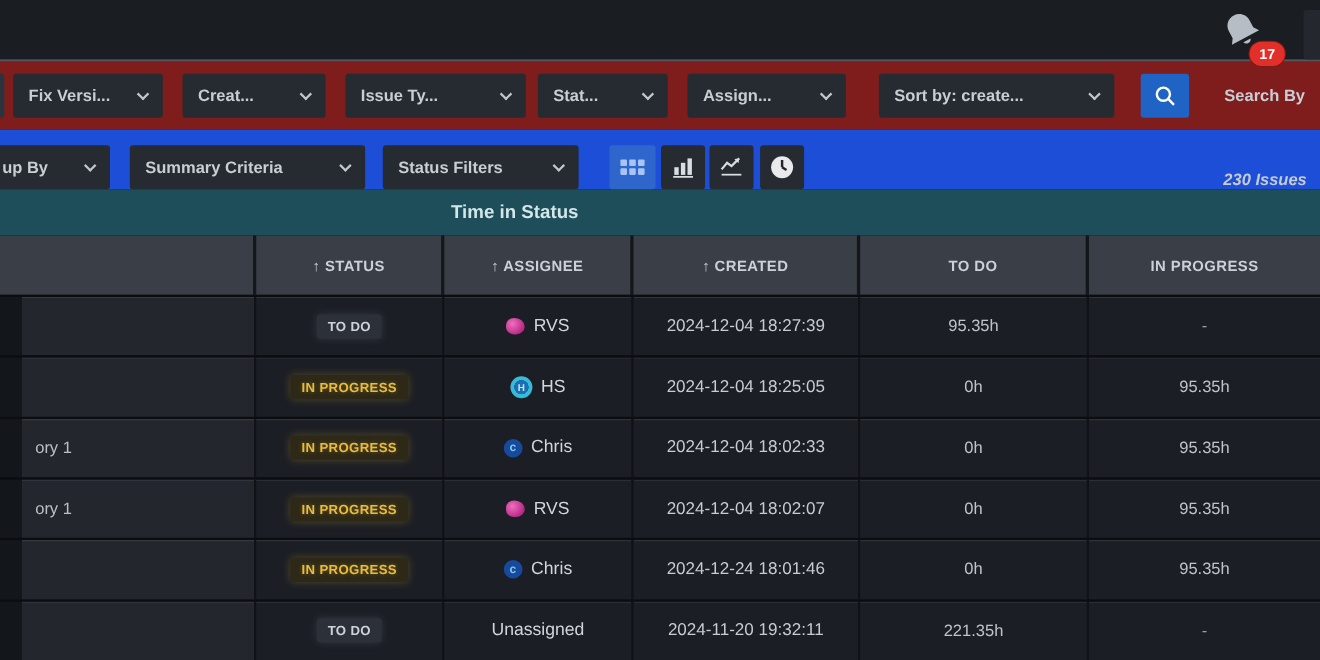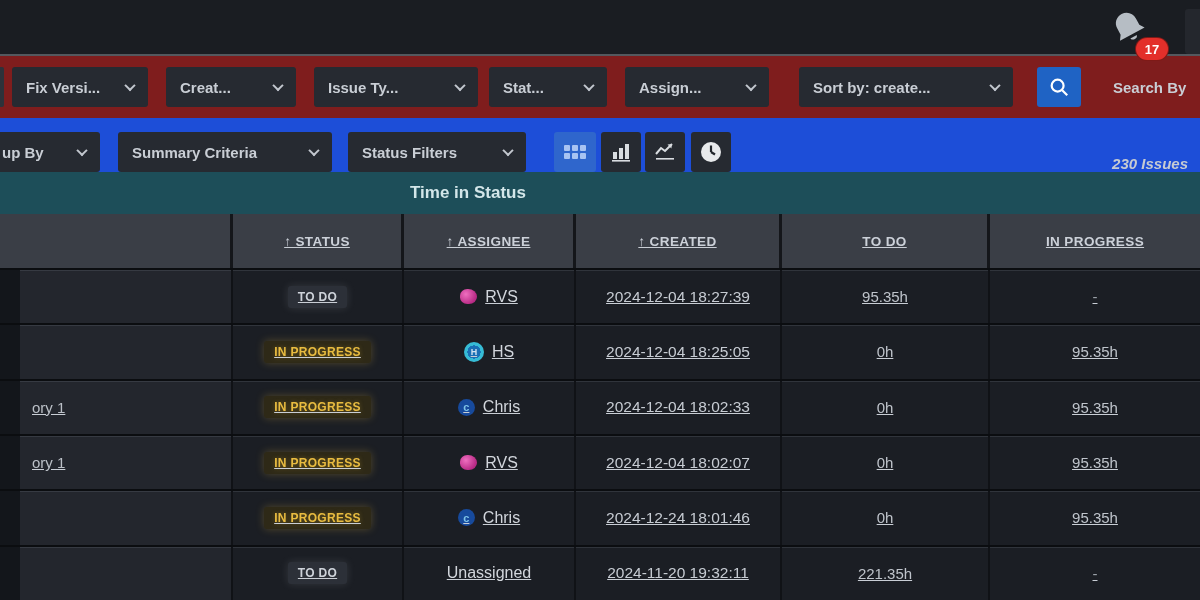--- a/index.html
+++ b/index.html
@@ -35,21 +35,21 @@
   .grid-glyph span { background:#a8c4f2; border-radius:1px; }
   .spacer { flex:1; }
   .issues-count { margin-right:12px; font-size:15px; font-weight:bold; color:#c6cbd2;font-style:italic; }
 
   
   .report-title-bar { height:42px; background:#1d4e59; display:flex; align-items:center; padding-left:410px; }
   .report-title { font-size:17px; font-weight:bold; color:#d3e6e9; }
 
   
   .tbl { display:flex; flex-direction:column; height:386px; }
-  .trow { display:grid; grid-template-columns:233px 171px 172px 206px 208px 1fr;text-decoration:underline; }
+  .trow { display:grid; grid-template-columns:233px 171px 172px 206px 208px 1fr; }
   .thead { height:54px; background:#13161b; }
   .thead .cell { background:#3a3e46; color:#ccd1d9; font-size:13.5px; font-weight:bold;
     letter-spacing:.4px; display:flex; align-items:center; justify-content:center;
     border-right:3px solid #14161a; }
   .thead .cell:last-child { border-right:none; }
   .tbody { flex:1; display:flex; flex-direction:column; }
   .tbody .trow { flex:1; border-top:2px solid #0b0d10; }
   .tbody .cell { background:#1b1e24; display:flex; align-items:center; justify-content:center;
     border-right:2px solid #101216; box-shadow:inset 0 1px 0 rgba(125,131,140,0.22); }
   .tbody .cell:last-child { border-right:none; }

